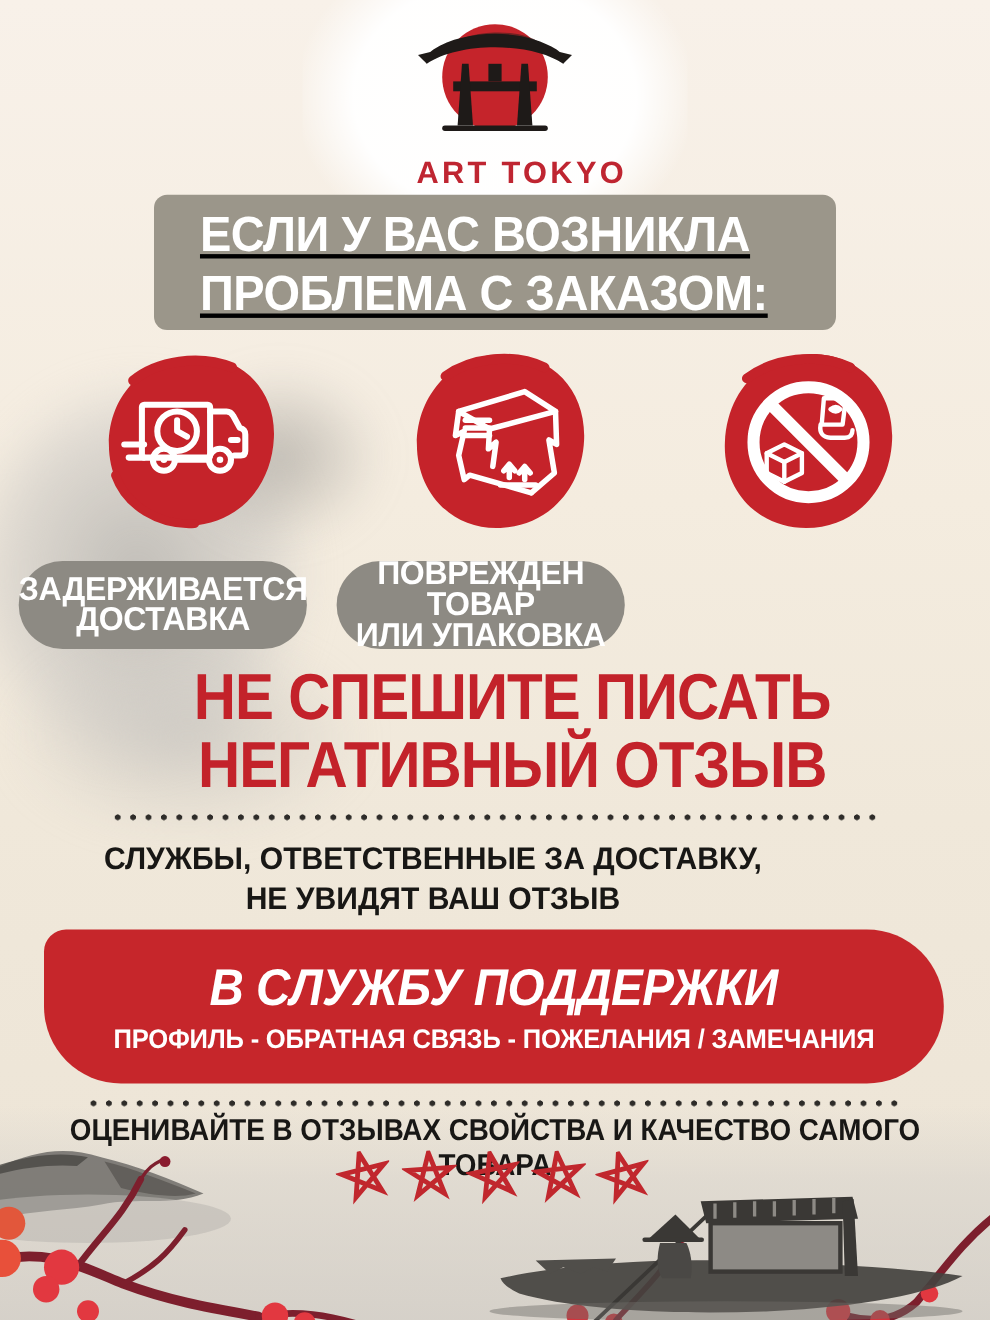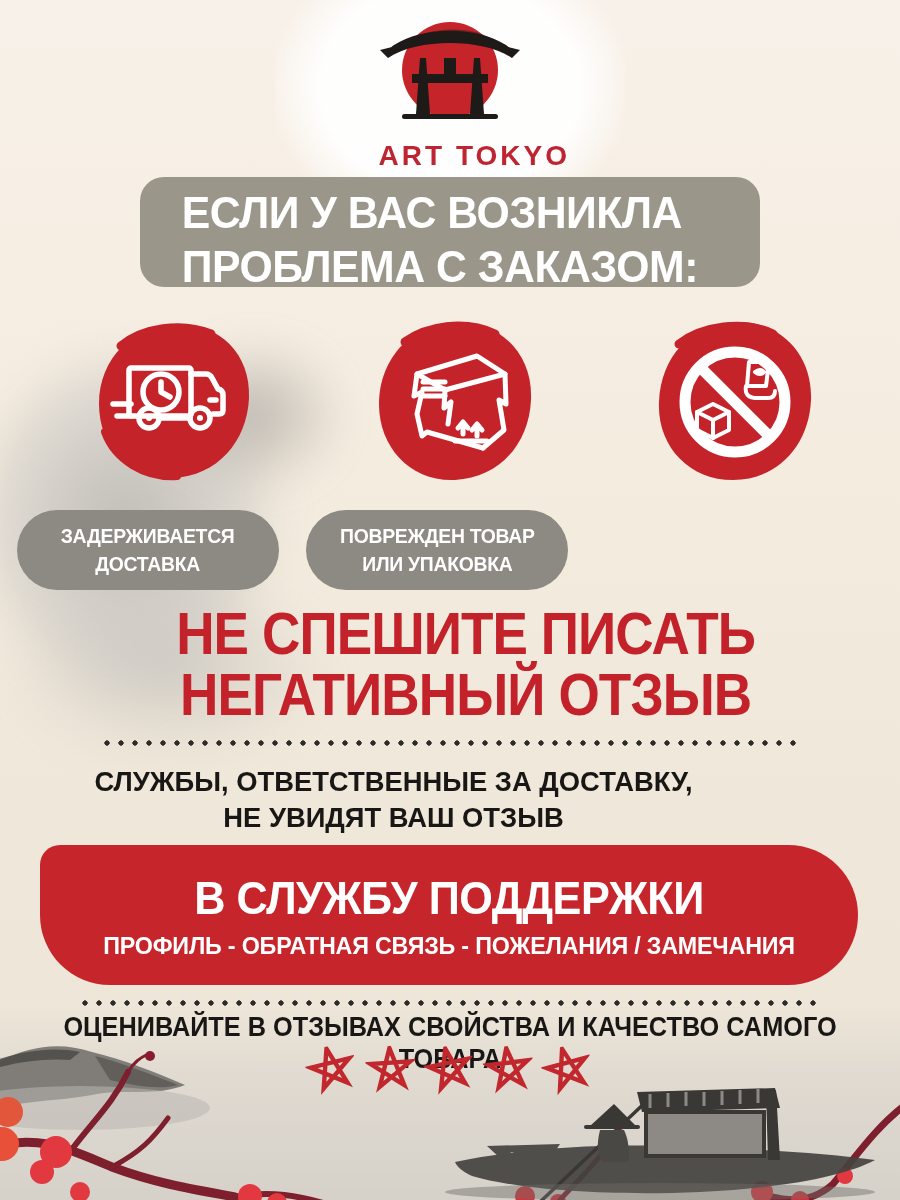--- a/index.html
+++ b/index.html
@@ -18,30 +18,30 @@
     background:radial-gradient(closest-side,rgba(197,194,189,.7),rgba(197,194,189,0) 72%);}
   .wash-bottom{left:0;top:1005px;width:900px;height:195px;border-radius:0;filter:none;
     background:linear-gradient(180deg,rgba(214,210,204,0) 0%,rgba(214,210,204,.55) 35%,rgba(208,204,198,.8) 100%);}
 
   .logo-blob{left:275px;top:-55px;width:350px;height:285px;
     background:radial-gradient(ellipse at center,rgba(255,255,255,.97) 52%,rgba(255,255,255,0) 74%);}
 
   .logo-wrap{left:330px;top:14px;width:240px;text-align:center;z-index:3;}
   .brand-name{color:#bf2531;font-weight:bold;font-size:28px;letter-spacing:3px;margin-top:0;text-align:right;}
 
-  .header-banner{left:140px;top:177px;width:620px;height:110px;background:#9b968a;
-    border-radius:24px;z-index:3;}
+  .header-banner{left:140px;top:177px;width:620px;height:123px;background:#9b968a;
+    border-radius:12px;z-index:3;text-decoration:underline;}
   .header-banner .txt{padding:9px 0 0 44px;color:#fff;font-weight:bold;font-size:45px;
     line-height:54px;transform:scaleX(.95);transform-origin:left center;white-space:nowrap;letter-spacing:-.5px;}
 
   .picon{width:180px;height:180px;top:312px;z-index:3;}
   .picon.p1{left:85px;} .picon.p2{left:365px;} .picon.p3{left:645px;}
 
   .plabel{top:510px;width:262px;height:80px;background:#8d8a83;border-radius:40px;z-index:3;
-    color:#fff;font-weight:bold;font-size:20px;line-height:28px;text-align:center;
+    color:#fff;font-weight:bold;font-size:30px;line-height:28px;text-align:center;
     display:flex;align-items:center;justify-content:center;letter-spacing:-.3px;}
   .plabel.l1{left:17px;} .plabel.l2{left:306px;} .plabel.l3{left:598px;}
   .plabel .txt{transform:scaleX(.97);}
 
   .warning{left:16px;top:604px;width:900px;text-align:center;z-index:3;
     color:#c3222a;font-weight:bold;font-size:59px;line-height:61px;letter-spacing:-1px;}
   .warning .txt{display:inline-block;transform:scaleX(.9);}
 
   .dotted{height:6px;z-index:3;
     background-image:radial-gradient(circle,#2e2c29 2.4px,rgba(0,0,0,0) 2.9px);
@@ -49,21 +49,21 @@
   .dotted.d1{left:100px;top:740px;width:700px;}
   .dotted.d2{left:78px;top:1000px;width:745px;}
 
   .note{left:0;top:763px;width:788px;text-align:center;z-index:3;
     color:#181715;font-weight:bold;font-size:28.5px;line-height:36px;}
   .note .txt{display:inline-block;transform:scaleX(.96);}
 
   .support{left:40px;top:845px;width:818px;height:140px;background:#c6262b;z-index:3;
     border-radius:20px 70px 70px 70px;display:flex;flex-direction:column;
     align-items:center;justify-content:center;gap:7px;}
-  .support-title-row{display:flex;align-items:center;}
+  .support-title-row{display:flex;align-items:center;font-style:italic;}
   .support-title{color:#fff;font-weight:bold;font-size:47px;letter-spacing:-.5px;
     transform:scaleX(.92);transform-origin:center;white-space:nowrap;}
   .wb-badge{background:linear-gradient(80deg,#c6108f 0%,#8d18b4 55%,#6d1fd0 100%);
     color:#fff;font-weight:bold;font-size:26px;letter-spacing:.5px;
     padding:9px 17px;border-radius:9px;white-space:nowrap;}
   .support-path{color:#fff;font-weight:bold;font-size:24.5px;white-space:nowrap;
     transform:scaleX(.95);letter-spacing:-.2px;}
 
   .footer-note{left:0;top:1011px;width:900px;text-align:center;z-index:3;
     color:#181715;font-weight:bold;font-size:27.5px;}

